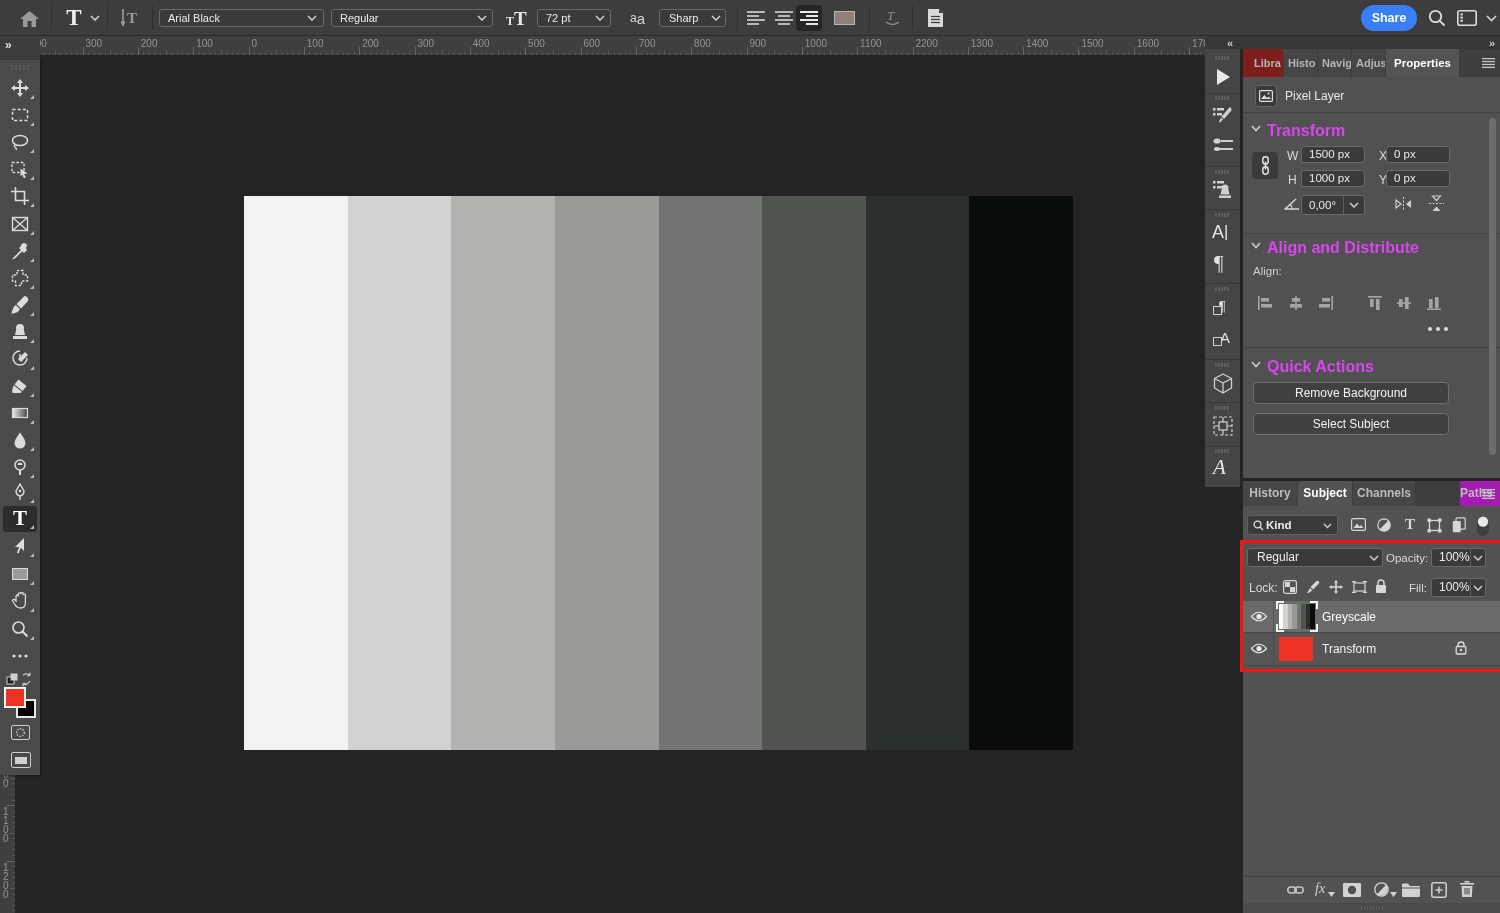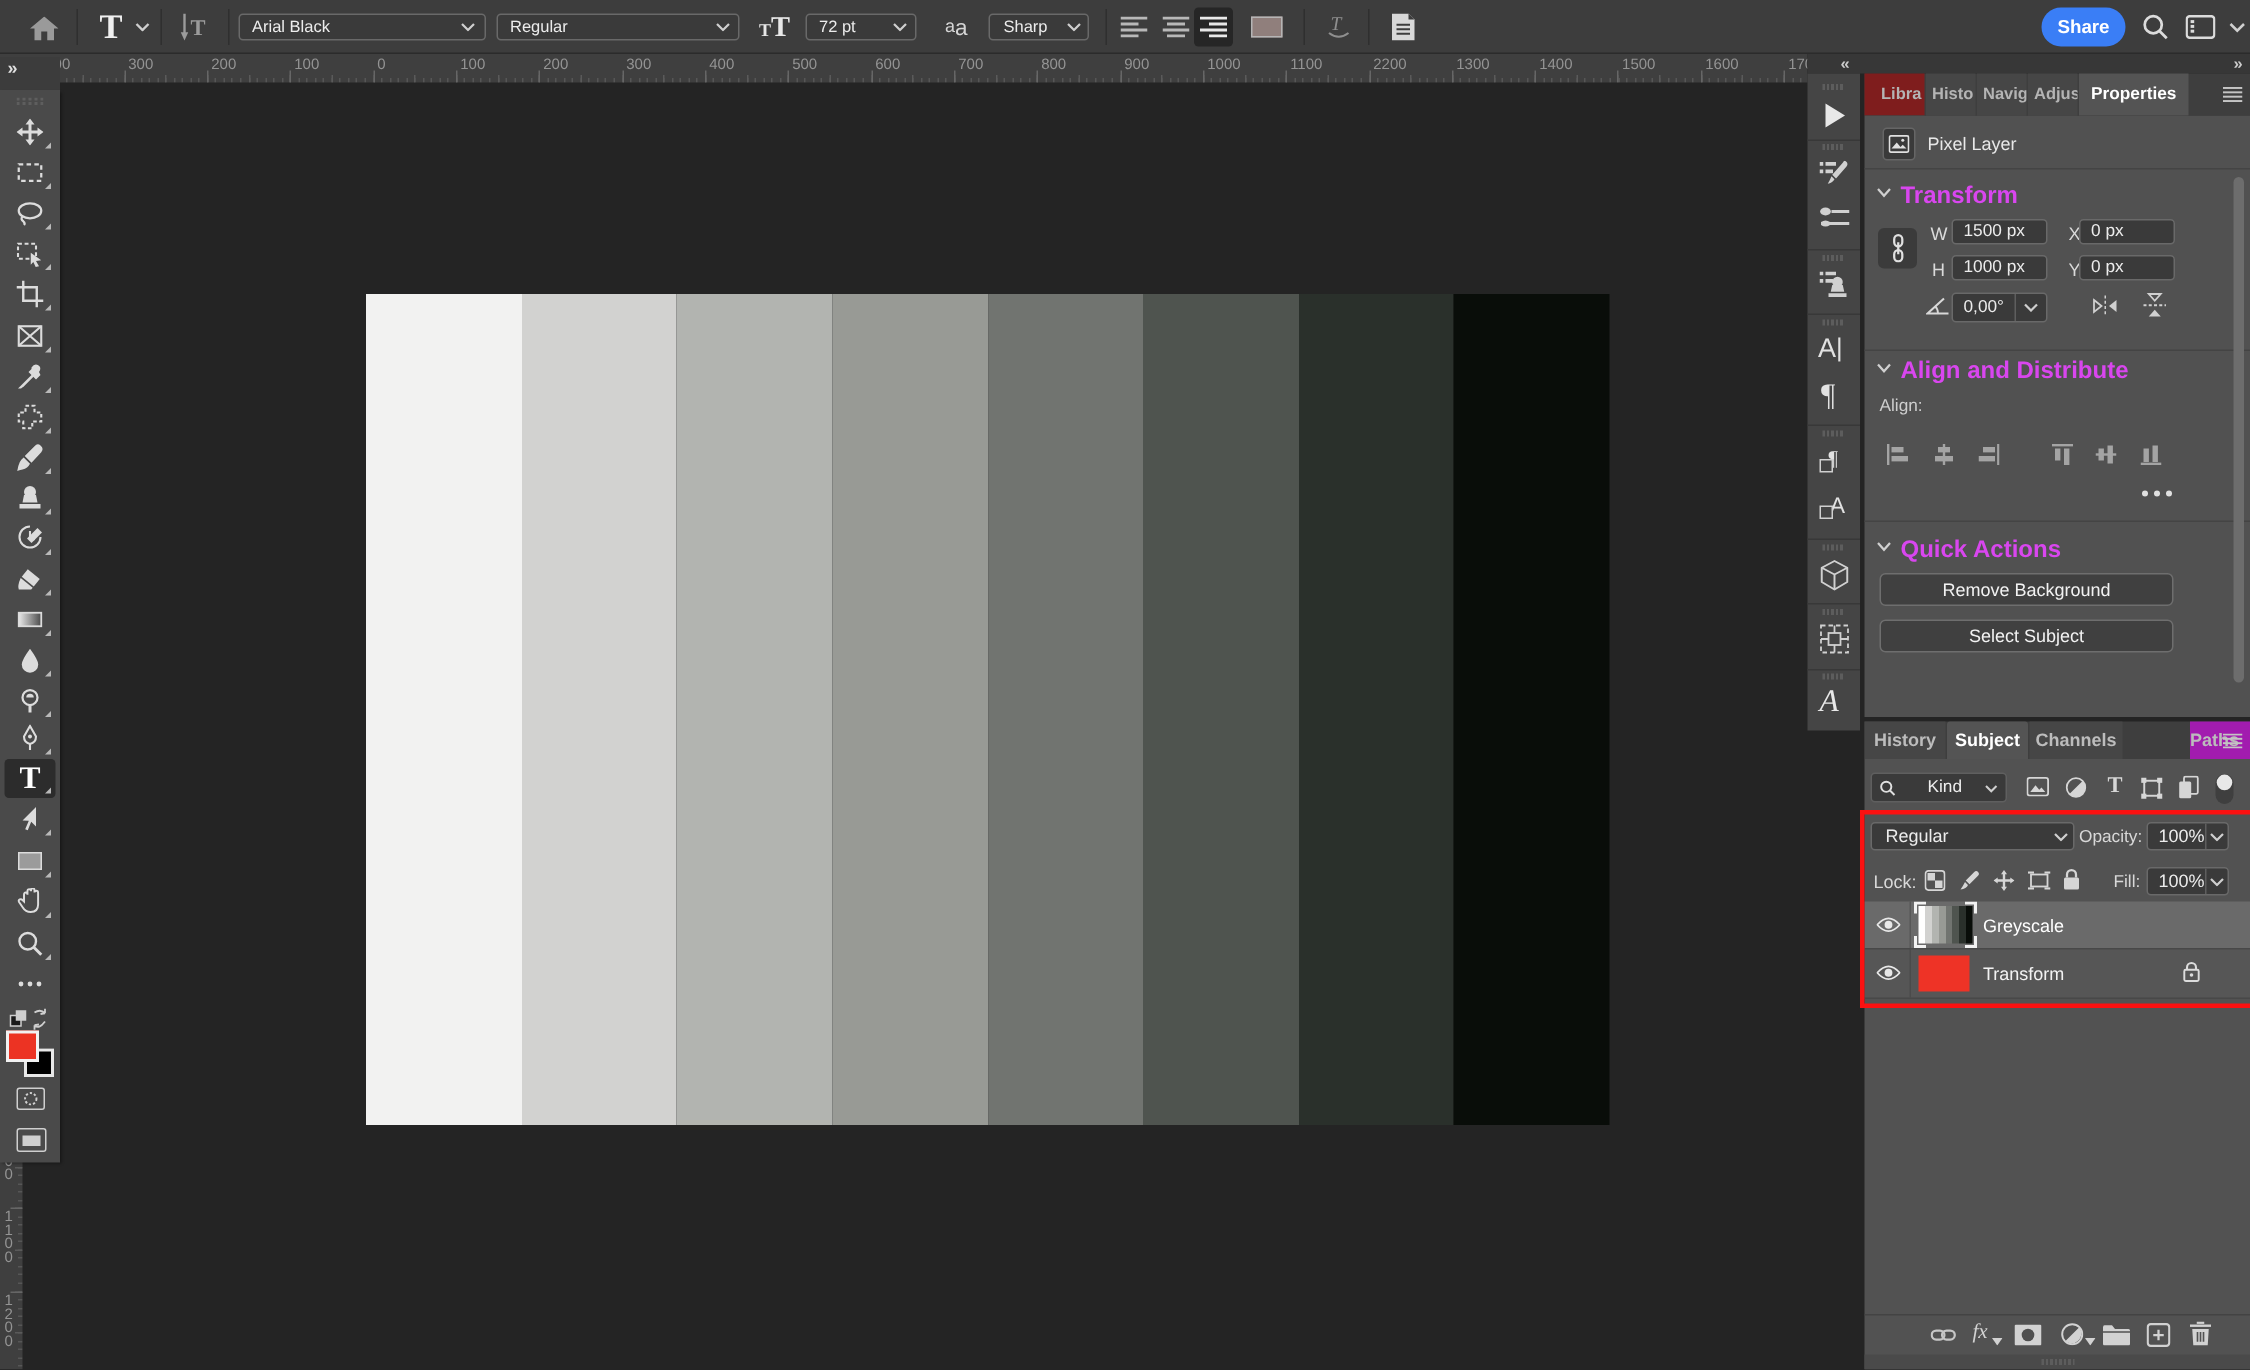--- a/index.html
+++ b/index.html
@@ -1149,21 +1149,21 @@
       </g>
     </svg>
 
   <div class="abs" style="left:0;top:25px;width:257px;height:407px;background:#525252;"></div>
 
   <div class="abs" style="left:4px;top:34px;width:91px;height:20px;background:#3a3a3a;border:1px solid #5f5f5f;border-radius:3px;box-sizing:border-box;"></div>
   <svg class="abs" style="left:10px;top:39px" width="11" height="11" viewBox="0 0 11 11">
       <circle cx="4.5" cy="4.5" r="3.4" stroke="#e0e0e0" stroke-width="1.3" fill="none"></circle>
       <path d="M7 7 L10 10" stroke="#e0e0e0" stroke-width="1.3"></path>
     </svg>
-  <div class="abs" style="left:42px;top:38px;font-size:11.5px;color:#eee;">Kind</div>
+  <div class="abs" style="left:23px;top:38px;font-size:11.5px;color:#eee;font-weight:bold;">Kind</div>
   <svg class="abs" style="left:80px;top:42px" width="9" height="6" viewBox="0 0 9 6">
       <path d="M1 1 L4.5 4.5 L8 1" stroke="#cfcfcf" stroke-width="1.4" fill="none"></path>
     </svg>
 
   <svg class="abs" style="left:108px;top:37px" width="15" height="13" viewBox="0 0 15 13">
       <rect x="0.6" y="0.6" width="13.8" height="11.8" rx="1.5" stroke="#d6d6d6" stroke-width="1.2" fill="none"></rect>
       <path d="M2.5 10 L6 5.5 L8.5 8.5 L10 7 L12.5 10 Z" fill="#d6d6d6"></path>
     </svg>
   <svg class="abs" style="left:134px;top:37px" width="14" height="14" viewBox="0 0 14 14">
       <circle cx="7" cy="7" r="6.2" stroke="#d6d6d6" stroke-width="1.2" fill="none"></circle>

